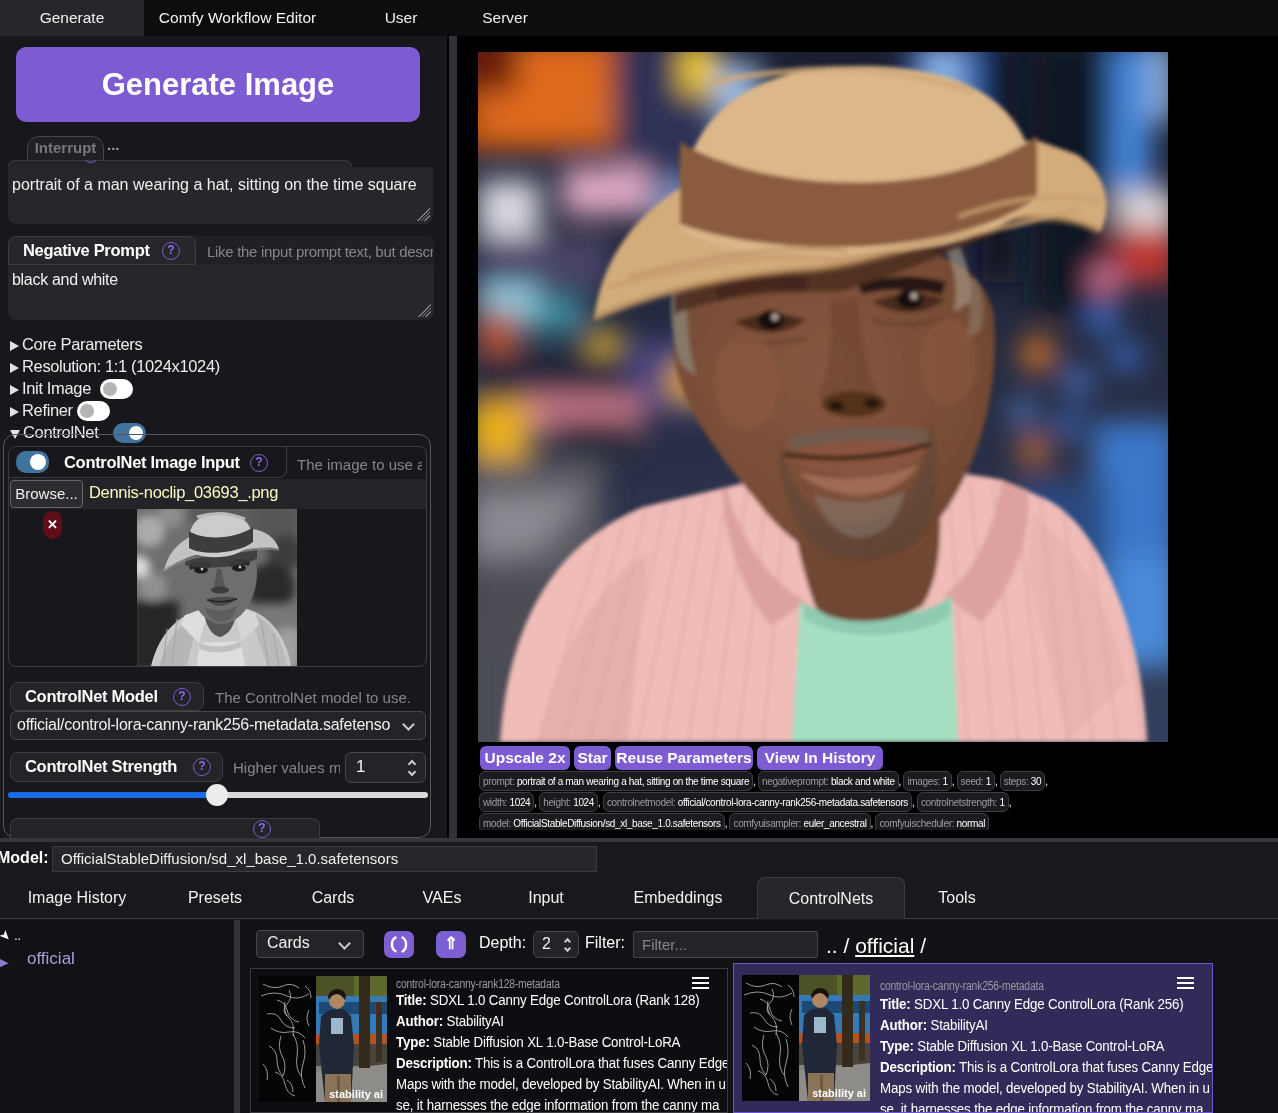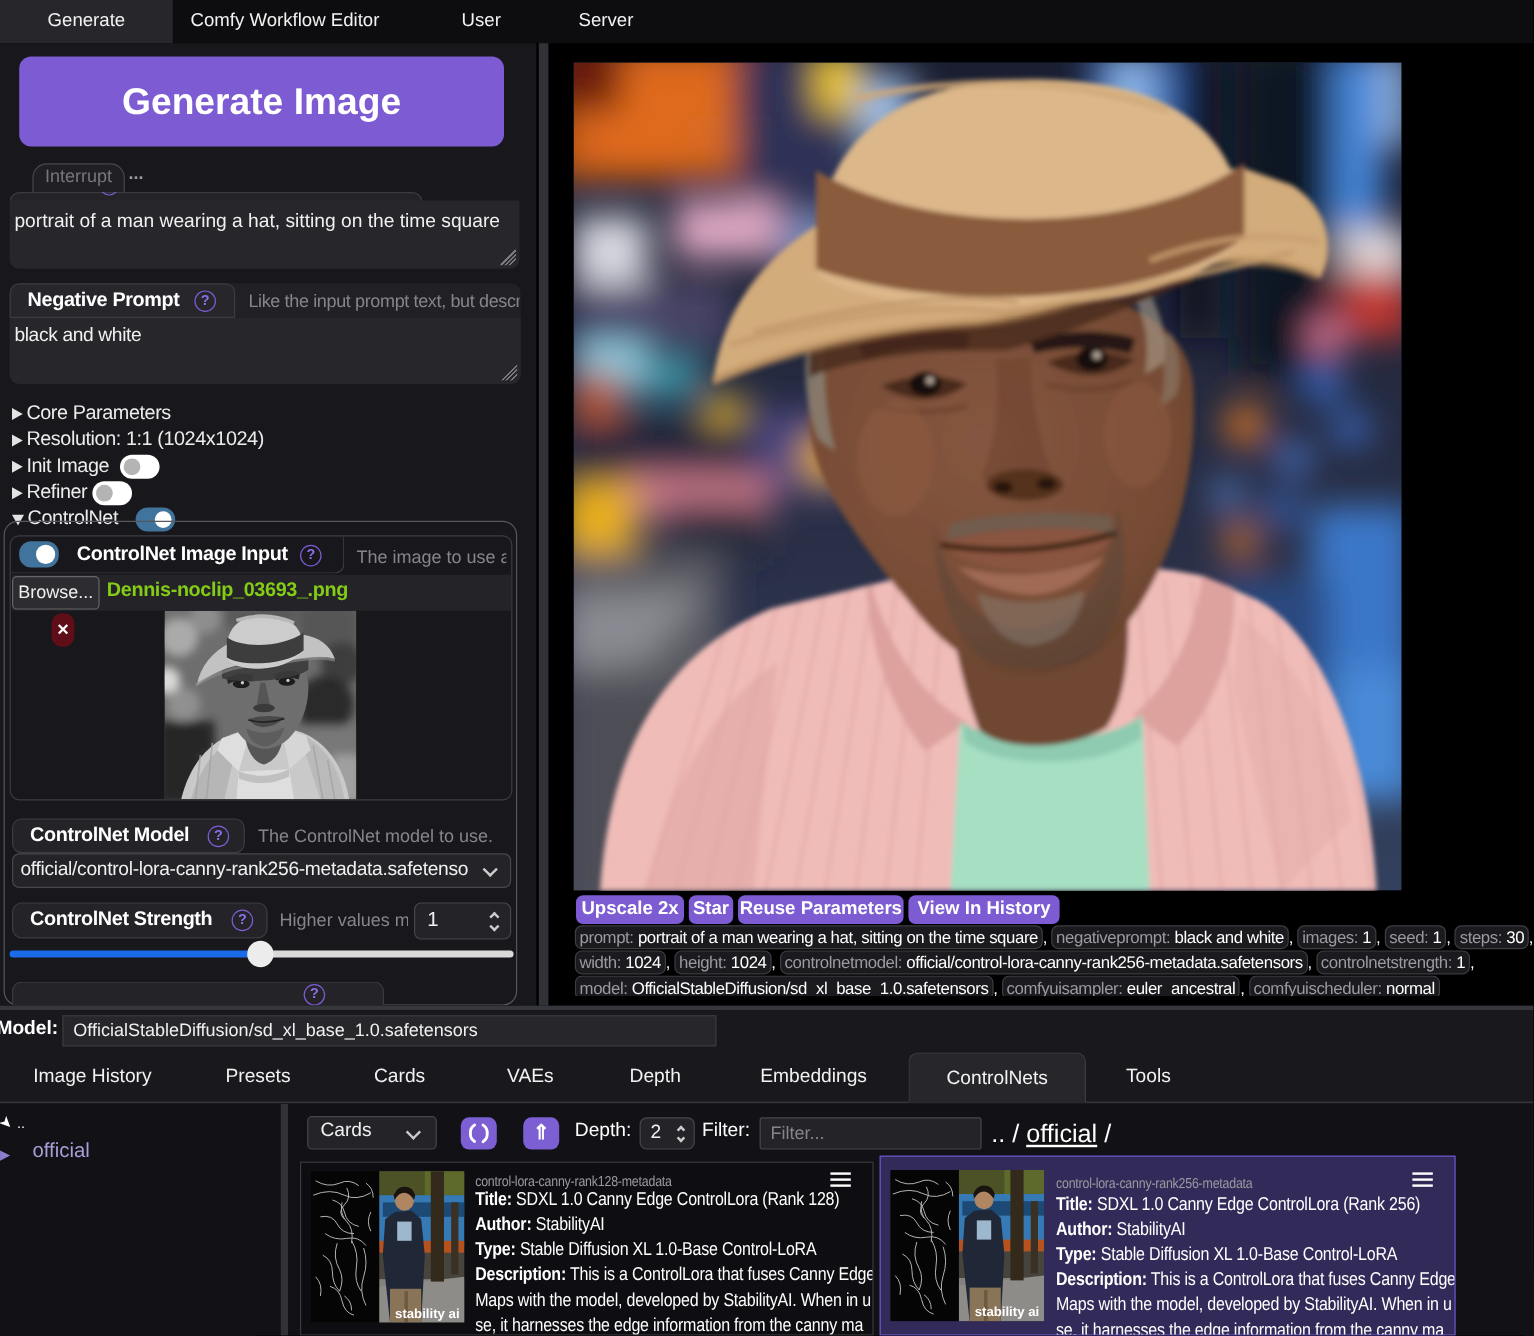--- a/index.html
+++ b/index.html
@@ -12,21 +12,21 @@
   #nav { left:0; top:0; width:1278px; height:36px; background:#0d0d10; }
   #nav .tab { position:absolute; top:0; height:36px; line-height:36px; color:#f2f2f2;
     font-size:15.5px; text-align:center; }
   #nav .active { background:#26262b; }
 
   
   #lpanel { left:0; top:36px; width:447px; height:802px; background:#18181c; overflow:hidden; }
   #genbtn { left:16px; top:11px; width:404px; height:75px; background:#7d5bd2; border-radius:10px;
     color:#ffffff; font-weight:bold; font-size:31px; text-align:center; line-height:75px; }
   #interrupt { left:27px; top:100px; width:77px; height:36px; border:1px solid #46464c;
-    background:#202024; border-radius:12px; color:#77777c; font-weight:normal; font-size:15px;
+    background:#202024; border-radius:12px; color:#77777c; font-weight:bold; font-size:15px;
     text-align:center; line-height:22px; }
   #idots { left:107px; top:100px; color:#9a9aa0; font-weight:bold; font-size:15px; }
 
   .chipfrag { background:#232328; border:1px solid #3a3a40; border-bottom:none;
     border-radius:8px 8px 0 0; }
   textarea, .tarea { background:#26262b; color:#f0f0f0; border:none; }
 
   .grip { position:absolute; right:3px; bottom:3px; width:13px; height:13px;
     background:
       linear-gradient(135deg, transparent 48%, #7a7a80 48%, #7a7a80 55%, transparent 55%),
@@ -54,21 +54,21 @@
 
   .boldlbl { color:#fff; font-weight:bold; font-size:16.5px; letter-spacing:-0.3px; }
 
   .selbox { background:#232328; border:1px solid #46464b; border-radius:6px; color:#f0f0f0; }
   .chev { position:absolute; width:9px; height:9px; border-right:2px solid #ccc;
     border-bottom:2px solid #ccc; transform:rotate(45deg); }
 
   
   .pillbtn { position:absolute; background:#7d5bd2; border-radius:6px; color:#fff;
     font-weight:bold; font-size:15.5px; text-align:center; }
-  .meta { position:absolute; white-space:nowrap; font-size:14px; letter-spacing:-0.35px; }
+  .meta { position:absolute; white-space:nowrap; font-size:10px; letter-spacing:-0.35px; }
   .mpill { display:inline-block; background:#1b1b1f; border:1px solid #3d3d42; border-radius:6px;
     padding:0 3px; height:20px; line-height:19px; }
   .mk { color:#9a9aa0; } .mv { color:#fff; } .mc { color:#fff; }
 
   
   #hsplit { left:0; top:838px; width:1278px; height:4px; background:#35373c; }
   #bottom { left:0; top:842px; width:1278px; height:271px; background:#19191d; }
   #vsplit1 { left:449px; top:36px; width:8px; height:802px; background:#303237; }
 
   #btabs { position:absolute; left:0; top:35px; width:1278px; height:42px;
@@ -144,21 +144,21 @@
     <div class="abs" style="left:9px; top:411px; width:278px; height:31px; border-right:1px solid #3c3c42; border-bottom:1px solid #3c3c42; border-radius:0 0 8px 0;"></div>
     <div class="abs toggle ton" style="left:16px; top:415px; width:33px; height:22px;">
         <span class="knob" style="width:16px;height:16px;"></span>
       </div>
     <div class="abs boldlbl" style="left:64px; top:417px;text-align:center;">ControlNet Image Input</div>
     <span class="qm" style="position:absolute; left:250px; top:418px;">?</span>
     <div class="abs ph" style="left:297px; top:420px; width:125px; overflow:hidden; white-space:nowrap;">The image to use as</div>
 
     <div class="abs" style="left:10px; top:443px; width:416px; height:30px; background:#232328;">
       <div class="abs" style="left:0; top:1px; width:73px; height:28px; background:#2c2c31; border:1px solid #66666b; border-radius:4px; color:#f0f0f0; font-size:15px; text-align:center; line-height:26px;">Browse...</div>
-      <div class="abs" style="left:79px; top:4px; font-size:16.5px; letter-spacing:-0.3px; color:#84cc16;font-weight:bold;">Dennis-noclip_03693_.png</div>
+      <div class="abs" style="left:79px; top:4px; font-size:16.5px; letter-spacing:-0.3px; color:#fef9c3;">Dennis-noclip_03693_.png</div>
     </div>
 
     <div class="abs" style="left:43px; top:475px; width:19px; height:28px; background:#5f0e18; border-radius:9px; color:#fff; font-weight:bold; font-size:13px; text-align:center; line-height:27px;">✕</div>
 
     <div class="abs" id="thumbwrap" style="left:137px; top:473px; width:160px; height:157px; overflow:hidden;">
     <svg width="160" height="157" viewBox="0 0 160 157">
       <defs>
         <filter id="tb" x="-30%" y="-30%" width="160%" height="160%">
               <feGaussianBlur stdDeviation="4"></feGaussianBlur>
             </filter>
@@ -444,21 +444,21 @@
     <div class="abs" style="left:-3px; top:7px; color:#fff; font-weight:bold; font-size:16px;">Model:</div>
     <div class="abs" style="left:52px; top:4px; width:545px; height:26px; background:#26262b; border:1px solid #3a3a3f;">
       <div class="abs" style="left:8px; top:3px; font-size:15px; color:#f0f0f0;">OfficialStableDiffusion/sd_xl_base_1.0.safetensors</div>
     </div>
 
     <div id="btabs">
       <div class="bt" style="left:7px; width:140px;">Image History</div>
       <div class="bt" style="left:165px; width:100px;">Presets</div>
       <div class="bt" style="left:283px; width:100px;">Cards</div>
       <div class="bt" style="left:400px; width:84px;">VAEs</div>
-      <div class="bt" style="left:502px; width:88px;">Depth</div>
+      <div class="bt" style="left:502px; width:88px;">Input</div>
       <div class="bt bta" style="left:757px; width:148px;">ControlNets</div>
       <div class="bt" style="left:608px; width:140px;">Embeddings</div>
       <div class="bt" style="left:915px; width:84px;">Tools</div>
     </div>
 
     <div class="abs" style="left:0; top:78px; width:1278px; height:193px; background:#121216;">
 
       <div class="abs" style="left:0; top:8px; color:#fff; font-size:12px;"><span style="font-size:13px; display:inline-block; transform:rotate(45deg);">➤</span> ..</div>
       <div class="abs" style="left:0px; top:36px; color:#8a7fd0; font-size:11px;">▶</div>
       <div class="abs" style="left:27px; top:29px; color:#a89fd8; font-size:17px;">official</div>

